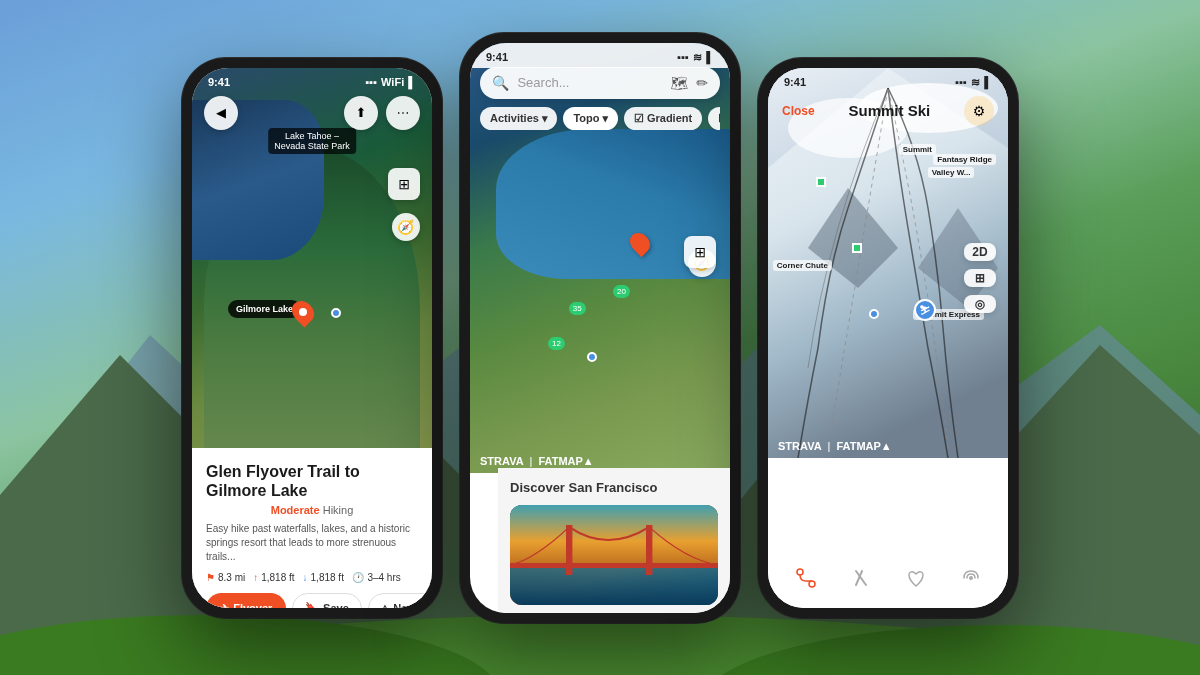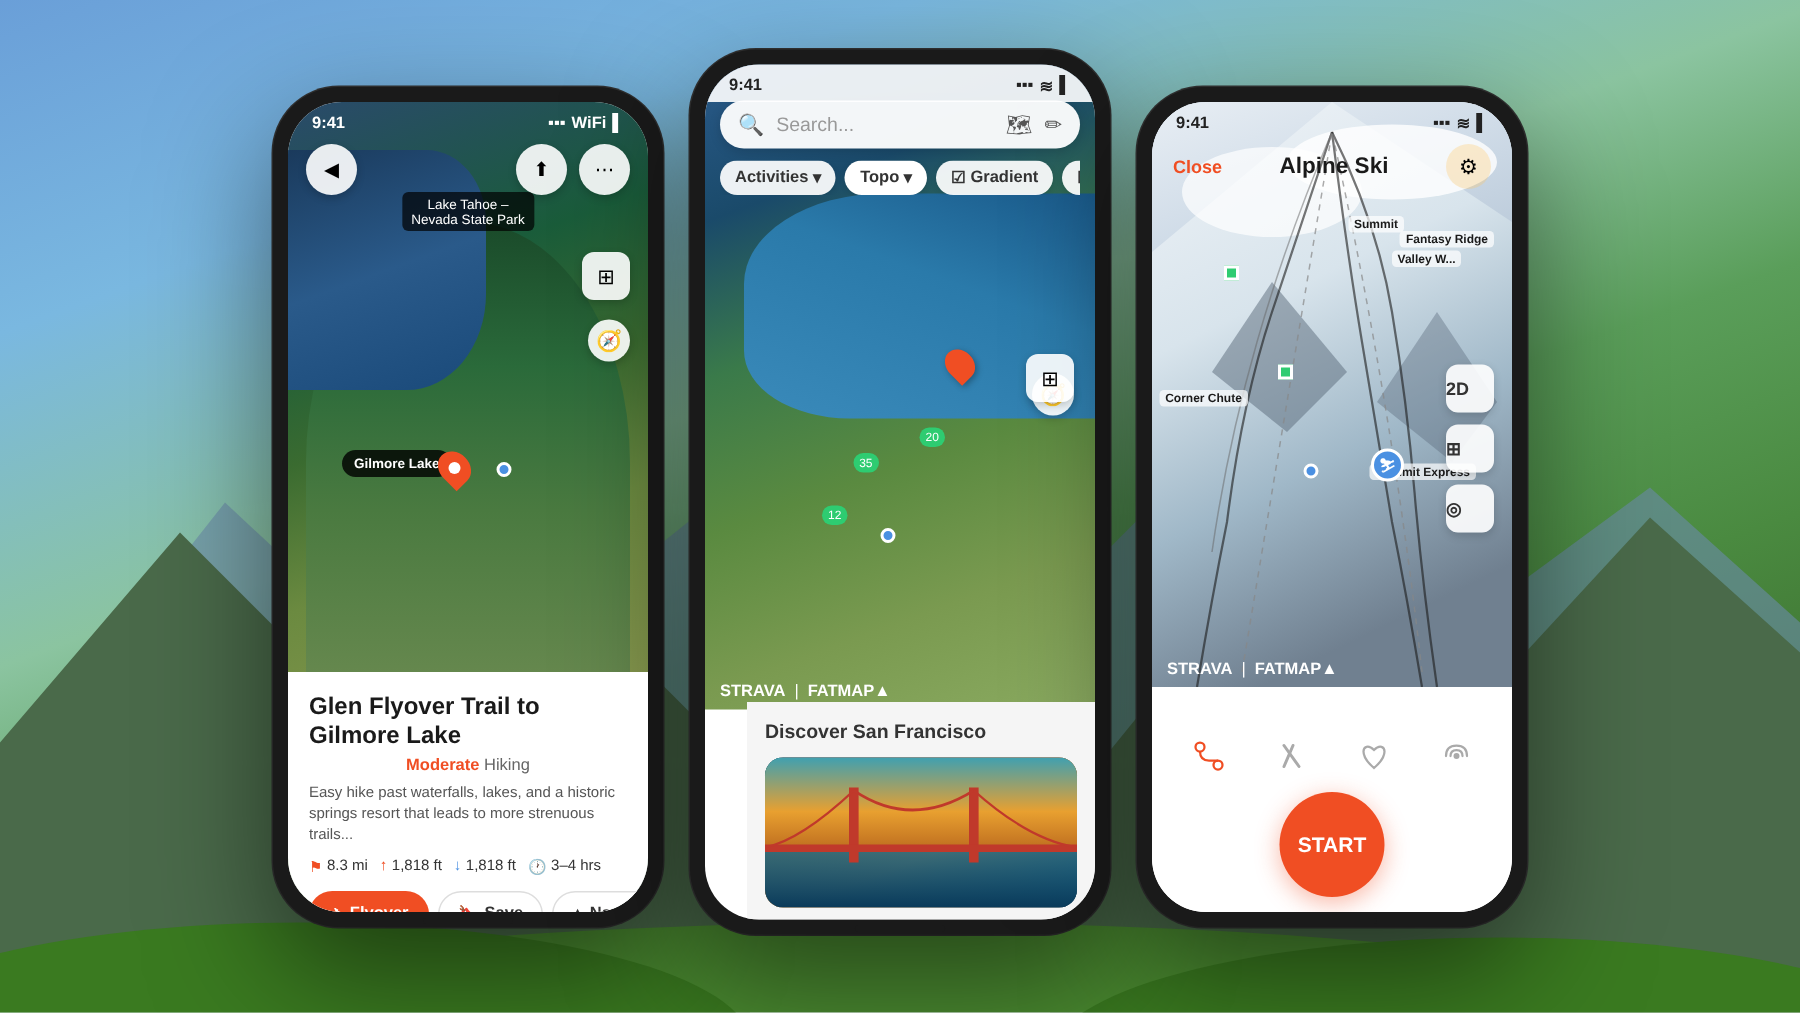--- a/index.html
+++ b/index.html
@@ -566,26 +566,26 @@
       right: 12px;
       top: 45%;
       display: flex;
       flex-direction: column;
       gap: 8px;
       z-index: 15;
     }
 
     .ctrl-btn {
       width: 32px;
-      height: 32px;
+      height: 18px;
       background: rgba(255,255,255,0.9);
       border-radius: 8px;
       display: flex;
       align-items: center;
-      justify-content: flex-start;
+      justify-content: center;
       font-size: 12px;
       font-weight: 700;
       cursor: pointer;
       box-shadow: 0 2px 6px rgba(0,0,0,0.15);
       color: #333;
     }
 
     
     .ski-bottom {
       position: absolute;
@@ -987,21 +987,21 @@
           <span>9:41</span>
           <div class="status-icons">
             <span>▪▪▪</span>
             <span>≋</span>
             <span>▌</span>
           </div>
         </div>
 
         <div class="ski-right-header">
           <span class="close-btn">Close</span>
-          <span class="ski-title">Alpine Ski</span>
+          <span class="ski-title">Summit Ski</span>
           <div class="gear-icon-btn">
             <span>⚙</span>
           </div>
         </div>
 
         <div class="ski-map-labels">
           <div class="ski-label" style="top:12%; right:14%;">Valley W...</div>
           <div class="ski-label" style="top:8%; right:5%;">Fantasy Ridge</div>
           <div class="ski-label" style="top:5%; right:30%;">Summit</div>
           <div class="ski-label" style="top:40%; left:2%;">Corner Chute</div>
@@ -1050,22 +1050,19 @@
             </svg>
           </div>
           <div class="ski-tab-icon">
             <svg width="22" height="22" viewBox="0 0 22 22">
               <circle cx="11" cy="11" r="2" fill="#aaa"></circle>
               <path d="M7 11 Q7 7 11 7 Q15 7 15 11" fill="none" stroke="#aaa" stroke-width="1.5" stroke-linecap="round"></path>
               <path d="M4 11 Q4 4 11 4 Q18 4 18 11" fill="none" stroke="#aaa" stroke-width="1.5" stroke-linecap="round"></path>
             </svg>
           </div>
         </div>
-        <div class="start-btn-row">
-          <button class="start-btn">START</button>
-        </div>
       </div>
 
     </div>
     <div class="home-indicator"></div>
   </div>
 
 </div>
 
 </body></html>

